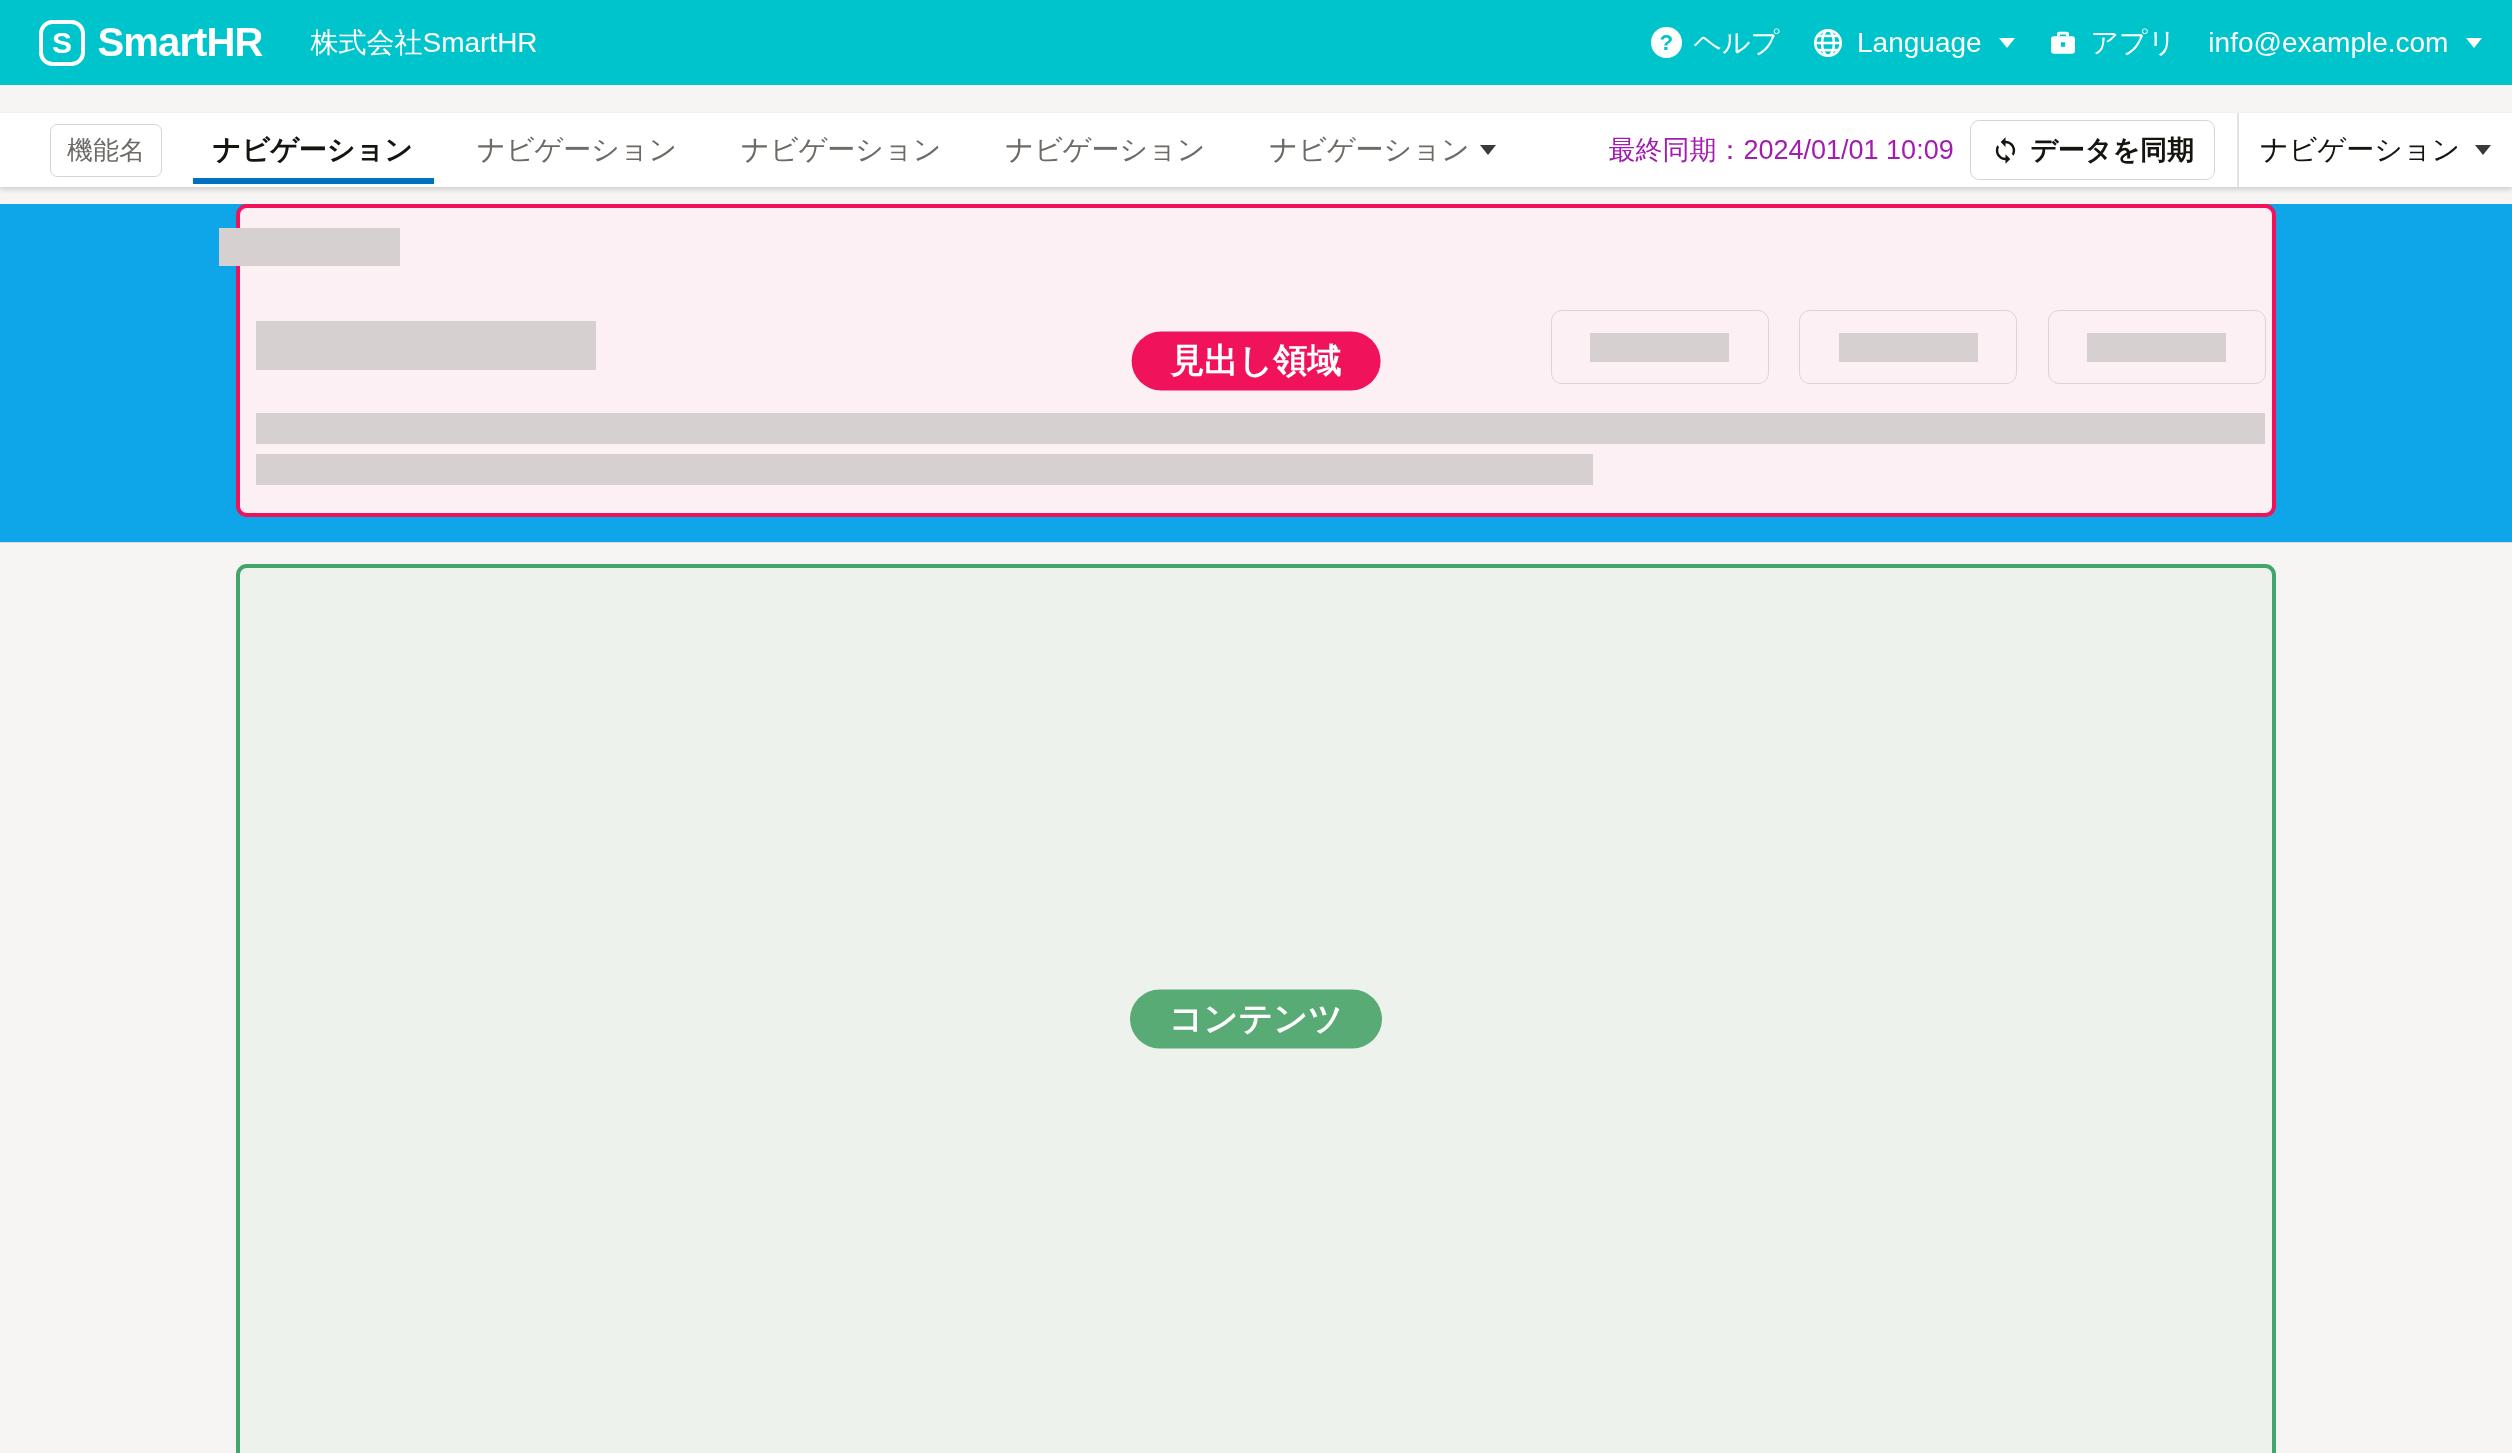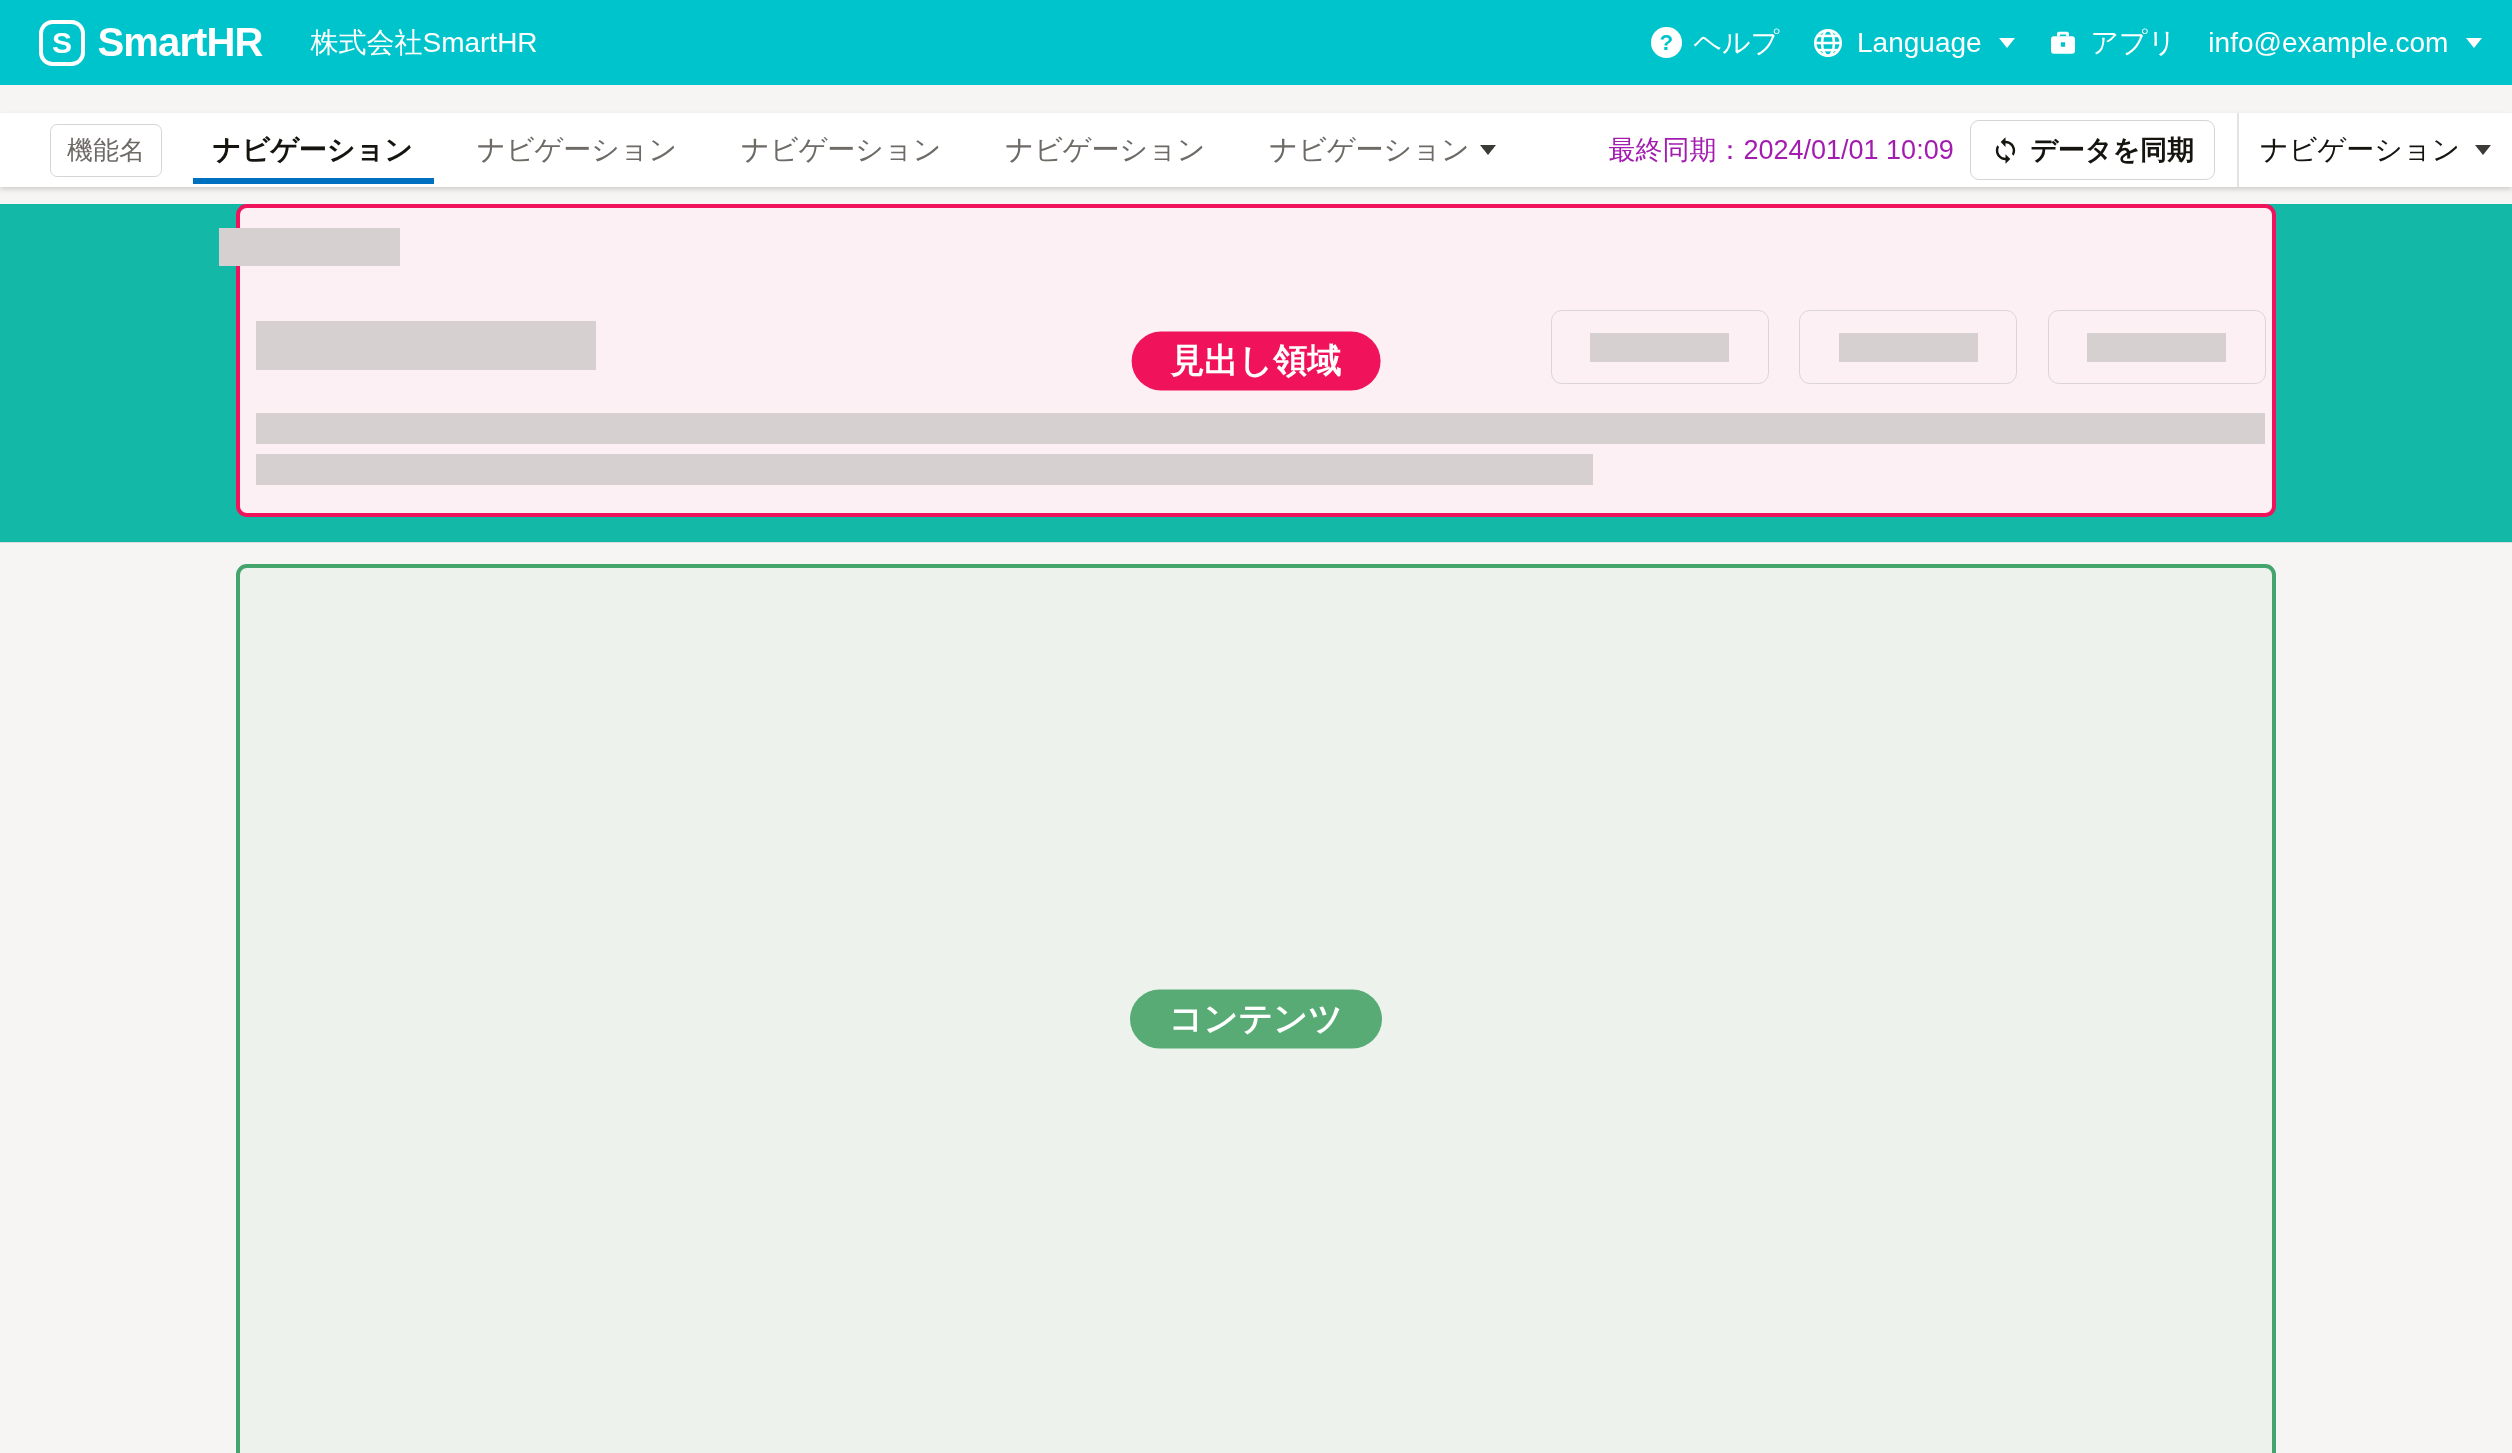--- a/index.html
+++ b/index.html
@@ -116,21 +116,21 @@
   .release {
     display: flex; align-items: center;
     font-size: 28px; color: #16140f;
     text-decoration: none; cursor: pointer;
     white-space: nowrap;
   }
   .release .caret { border-top-color: #3c3a36; margin-left: 14.4px; }
 
   
   .hero {
-    background: #14b8a6;
+    background: #0ea5e9;
     height: 339px;
     border-bottom: 1.8px solid #dddcda;
   }
   .heading-area {
     position: relative;
     width: 2040px;
     height: 313px;
     margin: 17px auto 0;
     background: #fdf0f5;
     border: 4.5px solid #f0135c;

